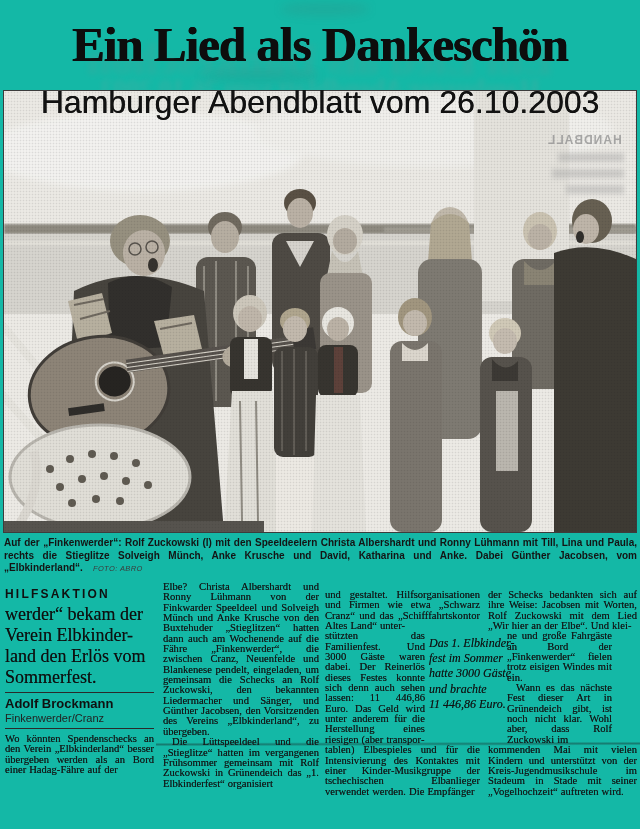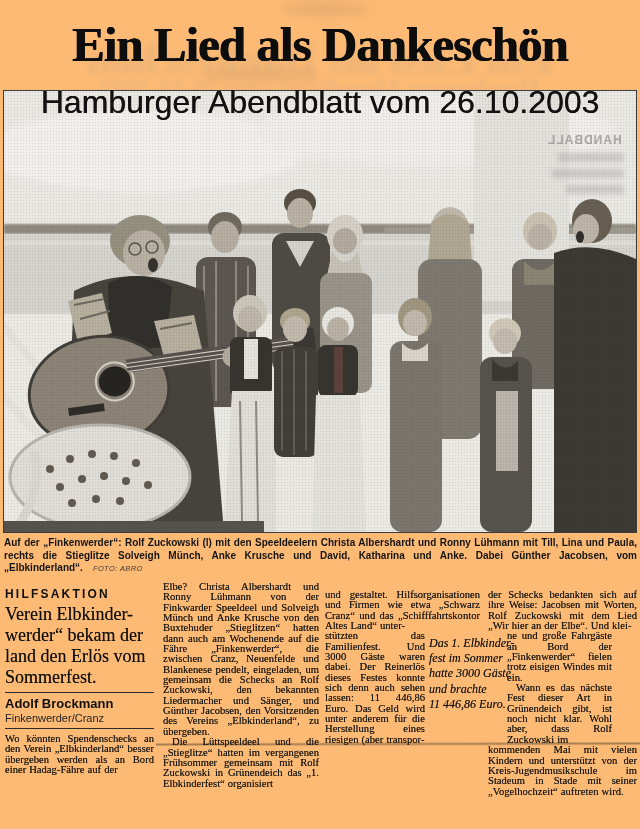--- a/index.html
+++ b/index.html
@@ -1,16 +1,16 @@
 <!DOCTYPE html>
 <html><head>
 <meta charset="utf-8">
 <style>
   html,body{margin:0;padding:0;background:#e8e8e8;}
-  .page{position:relative;width:640px;height:829px;background:#fdba74;margin:0 auto;overflow:hidden;
+  .page{position:relative;width:640px;height:829px;background:#14b8a6;margin:0 auto;overflow:hidden;
         font-family:"Liberation Serif","DejaVu Serif",serif;color:#1a1a1a;}
 
   
   .ghost-headline{position:absolute;top:34px;left:0;width:100%;text-align:center;
         font-family:"Liberation Serif",serif;font-weight:bold;font-size:44px;color:#8a8a8a;
         transform:scaleX(-1);filter:blur(3px);opacity:.16;white-space:nowrap;pointer-events:none;}
   .ghost-headline2{position:absolute;top:74px;left:40px;width:560px;text-align:center;
         font-family:"Liberation Serif",serif;font-weight:bold;font-size:26px;color:#9a9a9a;
         transform:scaleX(-1);filter:blur(2.6px);opacity:.18;white-space:nowrap;pointer-events:none;}
   .headline{position:absolute;top:16px;left:0;width:100%;margin:0;text-align:center;
@@ -266,40 +266,41 @@
     <div class="ghost-bar gb1"></div>
     <div class="ghost-bar gb2"></div>
     <div class="ghost-bar gb3"></div>
   </div>
 
   <p class="caption"><span>Auf der „Finkenwerder“: Rolf Zuckowski (l) mit den Speeldeelern Christa Albershardt und Ronny Lühmann mit Till, Lina und Paula, rechts die Stieglitze Solveigh Münch, Anke Krusche und David, Katharina und Anke. Dabei Günther Jacobsen, vom „Elbkinderland“.</span><span class="credit">FOTO: ABRO</span></p>
 
   <div class="col col1">
     <div class="kicker">HILFSAKTION</div>
     <div class="deck">
+      <div>werder“ bekam der</div>
       <div>Verein Elbkinder-</div>
-      <div>werder“ bekam der</div>
       <div>land den Erlös vom</div>
       <div>Sommerfest.</div>
     </div>
     <hr class="rule">
     <div class="byline-name">Adolf Brockmann</div>
     <div class="byline-place">Finkenwerder/Cranz</div>
     <hr class="rule2">
     <p class="body">Wo könnten Spendenschecks an den Verein „Elbkinderland“ besser übergeben werden als an Bord einer Hadag-Fähre auf der</p>
   </div>
 
   <div class="col col2">
     <p class="body">Elbe? Christa Albershardt und Ronny Lühmann von der Finkwarder Speeldeel und Solveigh Münch und Anke Krusche von den Buxtehuder „Stieglitzen“ hatten dann auch am Wochenende auf die Fähre „Finkenwerder“, die zwischen Cranz, Neuenfelde und Blankenese pendelt, eingeladen, um gemeinsam die Schecks an Rolf Zuckowski, den bekannten Liedermacher und Sänger, und Günther Jacobsen, den Vorsitzenden des Vereins „Elbkinderland“, zu übergeben.</p>
     <p class="body indent">Die Lüttspeeldeel und die „Stieglitze“ hatten im vergangenen Frühsommer gemeinsam mit Rolf Zuckowski in Grünendeich das „1. Elbkinderfest“ organisiert</p>
   </div>
 
   <div class="col col3">
     <p class="body">und gestaltet. Hilfsorganisationen und Firmen wie etwa „Schwarz Cranz“ und das „Schifffahrtskontor Altes Land“ unter-</p>
     <p class="body seg-narrow3">stützten das Familienfest. Und 3000 Gäste waren dabei. Der Reinerlös dieses Festes konnte sich denn auch sehen lassen: 11 446,86 Euro. Das Geld wird unter anderem für die Herstellung eines riesigen (aber transpor-</p>
+    <p class="body">tablen) Elbespieles und für die Intensivierung des Kontaktes mit einer Kinder-Musikgruppe der tschechischen Elbanlieger verwendet werden. Die Empfänger</p>
   </div>
 
   <div class="pullquote">
     <div>Das 1. Elbkinder-</div>
     <div>fest im Sommer</div>
     <div>hatte 3000 Gäste</div>
     <div>und brachte</div>
     <div>11 446,86 Euro.</div>
   </div>
 

